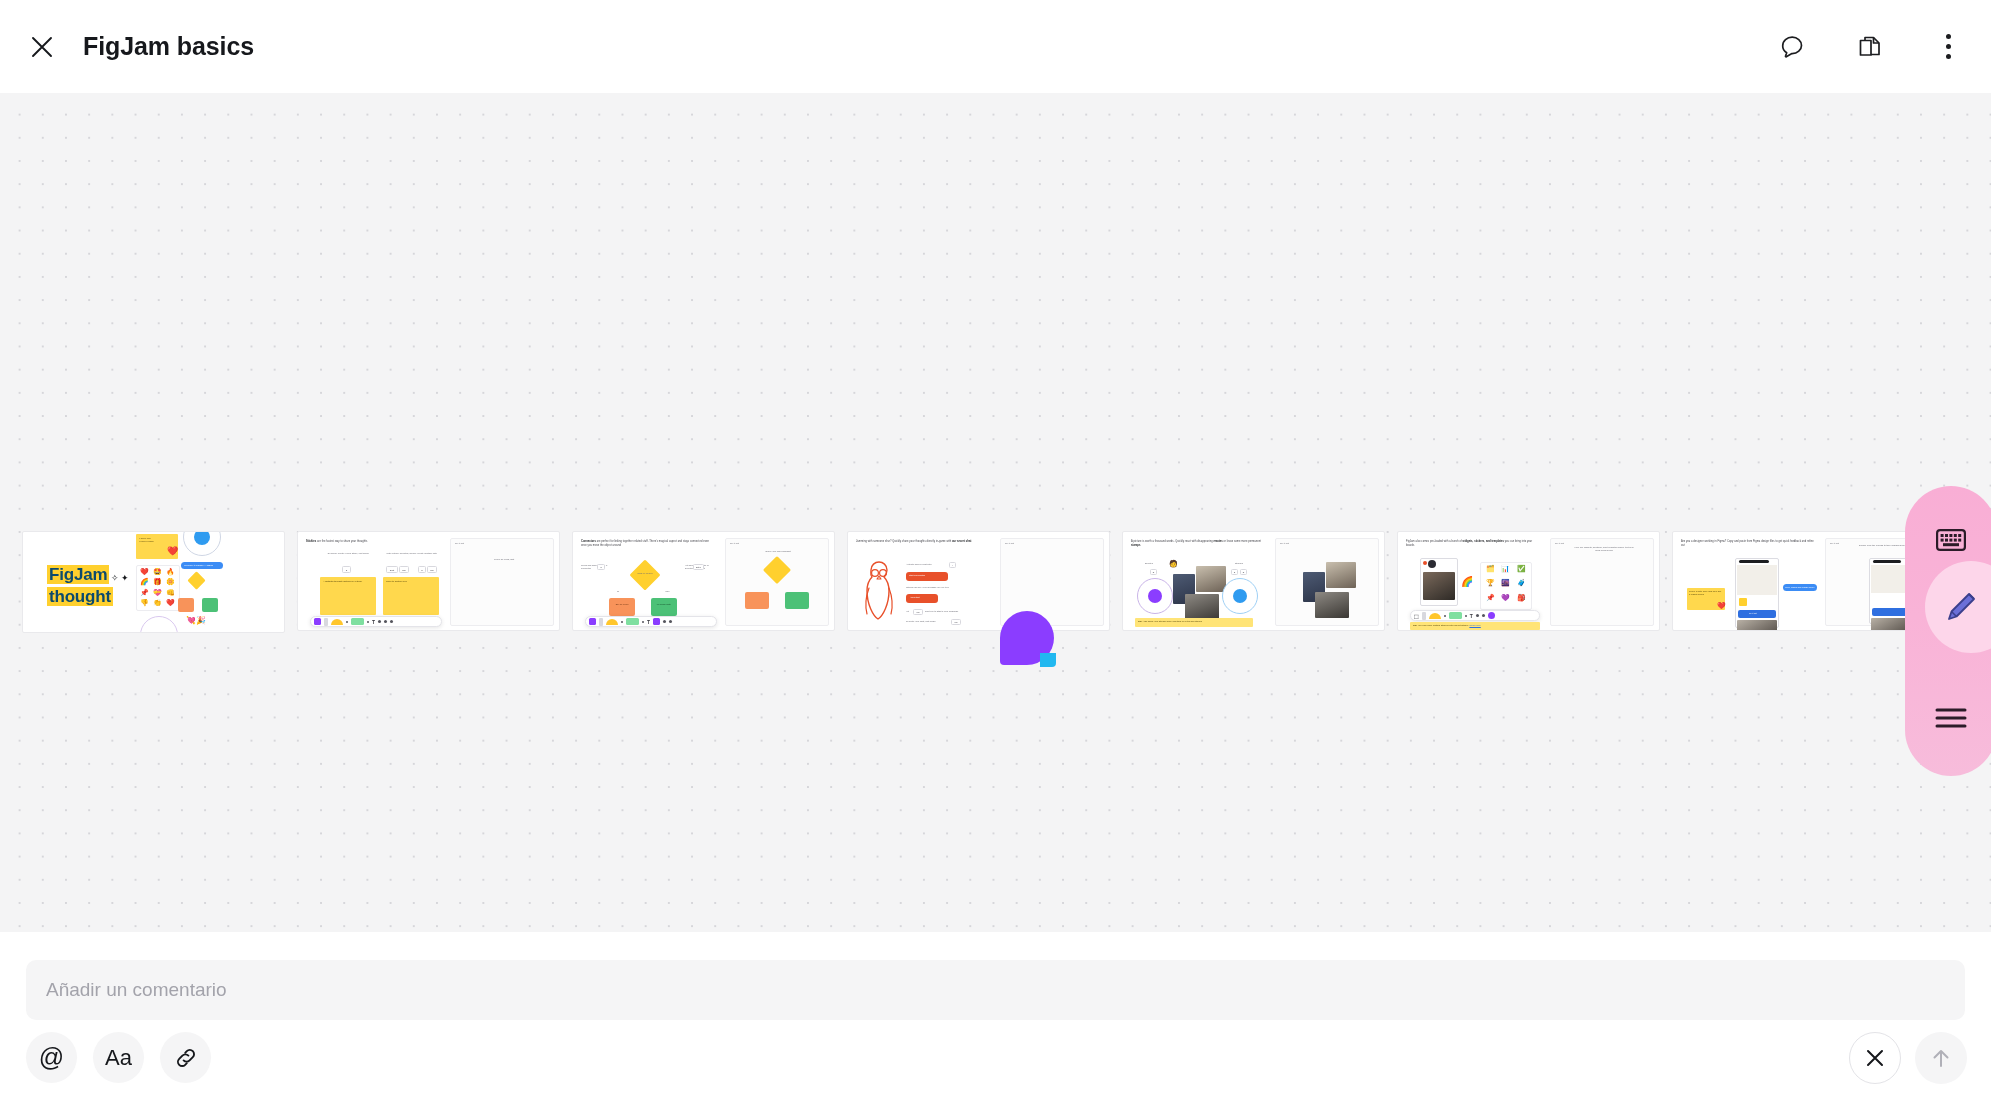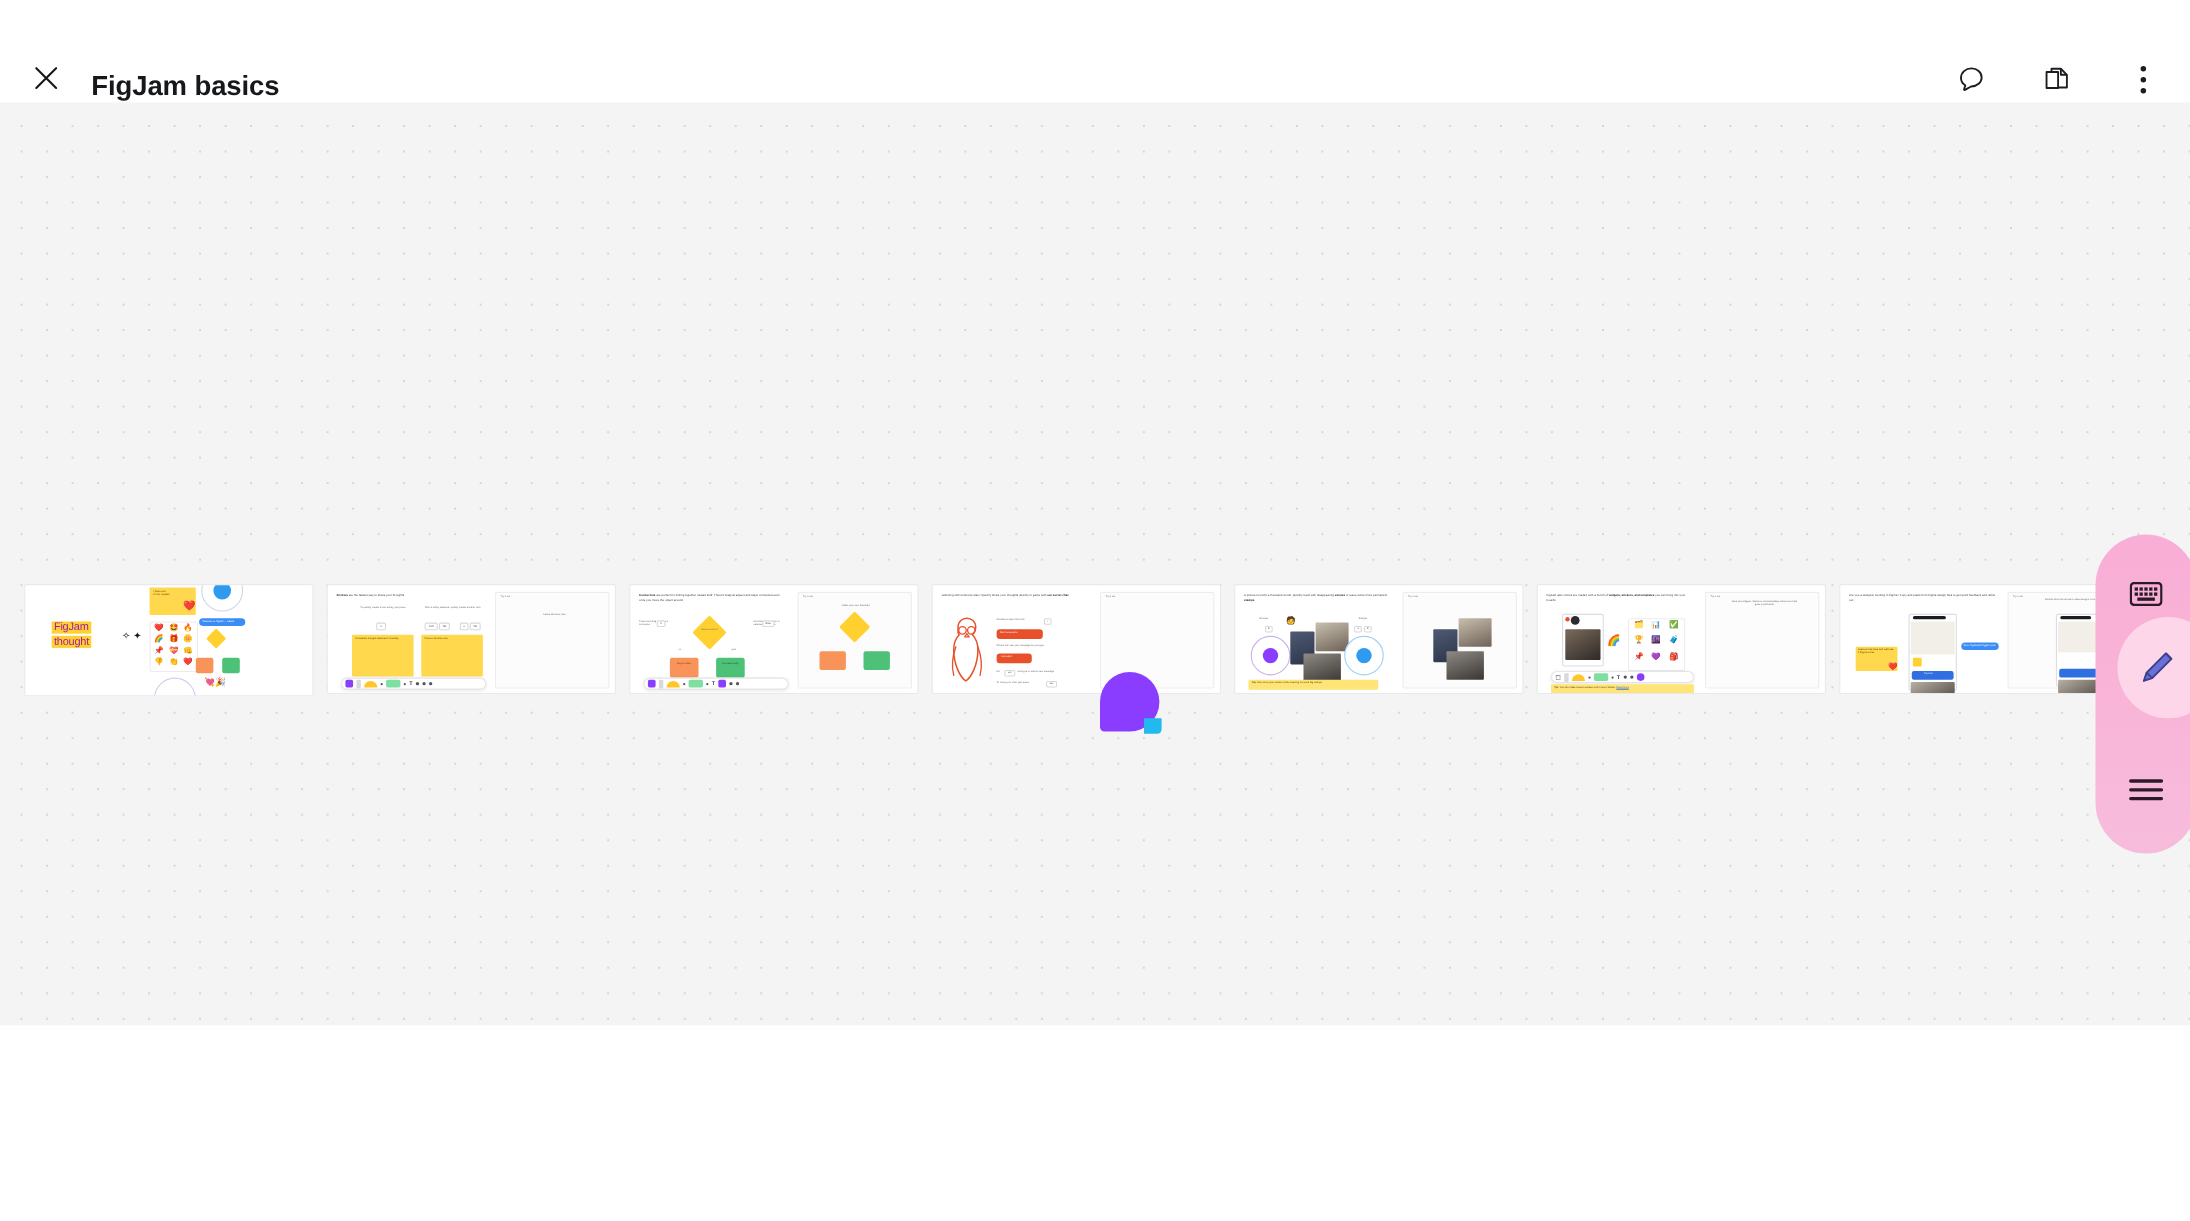--- a/index.html
+++ b/index.html
@@ -12,21 +12,21 @@
   }
 
   
   .app { position: relative; width: 1991px; height: 1110px; background: #fff; }
 
   
   .header {
     position: absolute; top: 0; left: 0;
     width: 1991px; height: 93px;
     background: #ffffff;
-    display: flex; align-items: flex-end;
+    display: flex; align-items: center;
     z-index: 40;
   }
   .hdr-close {
     width: 44px; height: 44px; margin-left: 20px;
     display: flex; align-items: center; justify-content: center;
     border-radius: 8px; cursor: pointer; background: transparent;
   }
   .hdr-title {
     margin-left: 19px;
     font-size: 25px; font-weight: 700; color: #16181c;
@@ -113,22 +113,22 @@
   }
   .tm-sq { width: 7px; height: 7px; border-radius: 1.5px; background: #8b3dff; }
   .tm-pen { width: 4px; height: 8px; background: #d8d8de; border-radius: 1px; }
   .tm-semi { width: 12px; height: 6px; background: #ffc62b; border-radius: 12px 12px 0 0; }
   .tm-grn { width: 13px; height: 7px; background: #7fdfa0; border-radius: 1.5px; }
   .tm-dot { width: 3px; height: 3px; background: #55555d; border-radius: 50%; }
   .tm-t { font-size: 5px; color: #3c3c43; font-weight: 600; }
 
   
   .cover-title {
-    position: absolute; font-size: 10px; font-weight: 400;
-    color: #a21caf; line-height: 1.32; letter-spacing: -0.2px;
+    position: absolute; font-size: 17px; font-weight: 700;
+    color: #0c4a6e; line-height: 1.32; letter-spacing: -0.2px;
   }
   .cover-title span { background: #ffd02e; padding: 0 2px; box-decoration-break: clone; }
   .spark { position: absolute; color: #16181c; font-size: 9px; line-height: 1; }
   .emoji-grid {
     position: absolute; background: #fff; border: 1px solid #ececf0;
     border-radius: 2px; display: grid;
     grid-template-columns: repeat(3, 1fr); gap: 1px; padding: 2px;
     font-size: 7px; line-height: 1; text-align: center;
   }
   .pill-blue {
@@ -581,14 +581,45 @@
     <div class="pen-bubble">
       <svg width="44" height="44" viewBox="0 0 44 44" fill="none" style="transform:translate(-8px,0)">
         <path d="M8 34l2.5-7.5L28 9l5 5-17.5 17.5L8 34z" fill="#6b6fd8" stroke="#3b3f8c" stroke-width="1.8" stroke-linejoin="round"></path>
         <path d="M28 9l5 5" stroke="#3b3f8c" stroke-width="1.8"></path>
         <path d="M10.5 26.5l5 5" stroke="#3b3f8c" stroke-width="1.5"></path>
       </svg>
     </div>
 
   </div>
 
+  <div class="composer">
+    <input class="comment-input" type="text" placeholder="Añadir un comentario" style="">
+
+    <div class="actions-row">
+      <div class="round-btn">
+        <span class="glyph">@</span>
+      </div>
+      <div class="round-btn">
+        <span class="glyph" style="font-size:22px;">Aa</span>
+      </div>
+      <div class="round-btn">
+        <svg width="26" height="26" viewBox="0 0 26 26" fill="none">
+          <path d="M10.6 15.4a4.2 4.2 0 006 0l3.2-3.2a4.24 4.24 0 10-6-6l-1.6 1.6" stroke="#16181c" stroke-width="1.9" stroke-linecap="round"></path>
+          <path d="M15.4 10.6a4.2 4.2 0 00-6 0l-3.2 3.2a4.24 4.24 0 106 6l1.6-1.6" stroke="#16181c" stroke-width="1.9" stroke-linecap="round"></path>
+        </svg>
+      </div>
+    </div>
+
+    <div class="actions-right">
+      <div class="circle-outline">
+        <svg width="22" height="22" viewBox="0 0 22 22" fill="none">
+          <path d="M4 4l14 14M18 4L4 18" stroke="#16181c" stroke-width="2" stroke-linecap="round"></path>
+        </svg>
+      </div>
+      <div class="circle-send">
+        <svg width="24" height="24" viewBox="0 0 24 24" fill="none">
+          <path d="M12 20V5M12 5l-6.5 6.5M12 5l6.5 6.5" stroke="#b0b0b8" stroke-width="2" stroke-linecap="round" stroke-linejoin="round"></path>
+        </svg>
+      </div>
+    </div>
+  </div>
 
 </div>
 
 </body></html>

